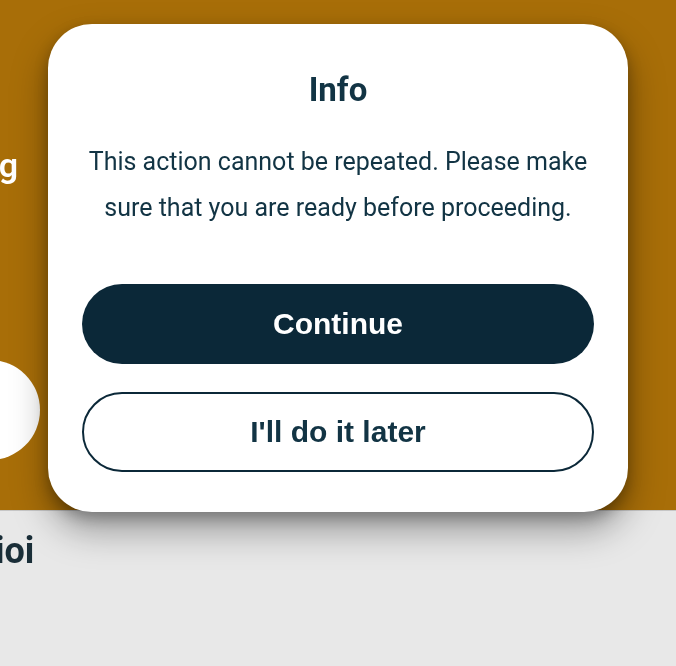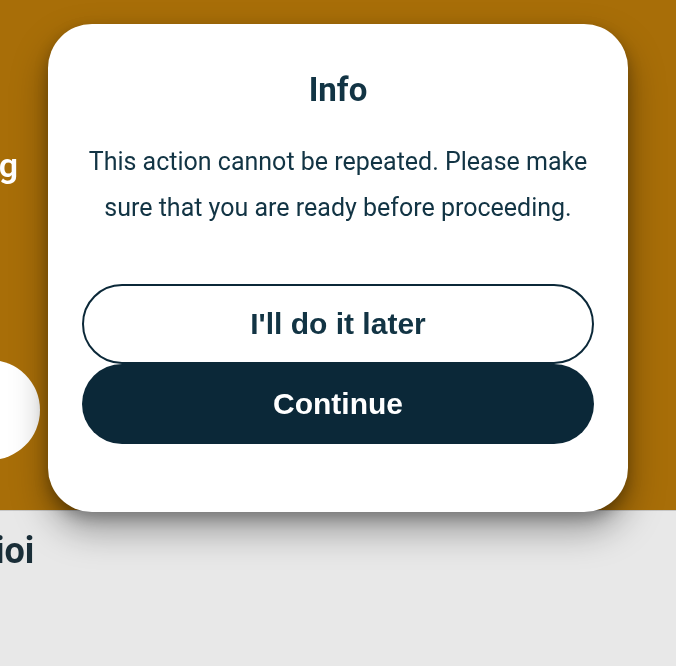--- a/index.html
+++ b/index.html
@@ -116,15 +116,15 @@
 
 <div class="bg-top"></div>
 <div class="bg-bottom"></div>
 <div class="bg-circle"></div>
 <div class="bg-text1">ig</div>
 <div class="bg-text2">ioi</div>
 
 <div class="dialog">
   <div class="dialog-title">Info</div>
   <div class="dialog-body">This action cannot be repeated. Please make sure that you are ready before proceeding.</div>
+  <button class="btn btn-primary">Continue</button>
   <button class="btn btn-secondary">I'll do it later</button>
-  <button class="btn btn-primary">Continue</button>
 </div>
 
 </body></html>

